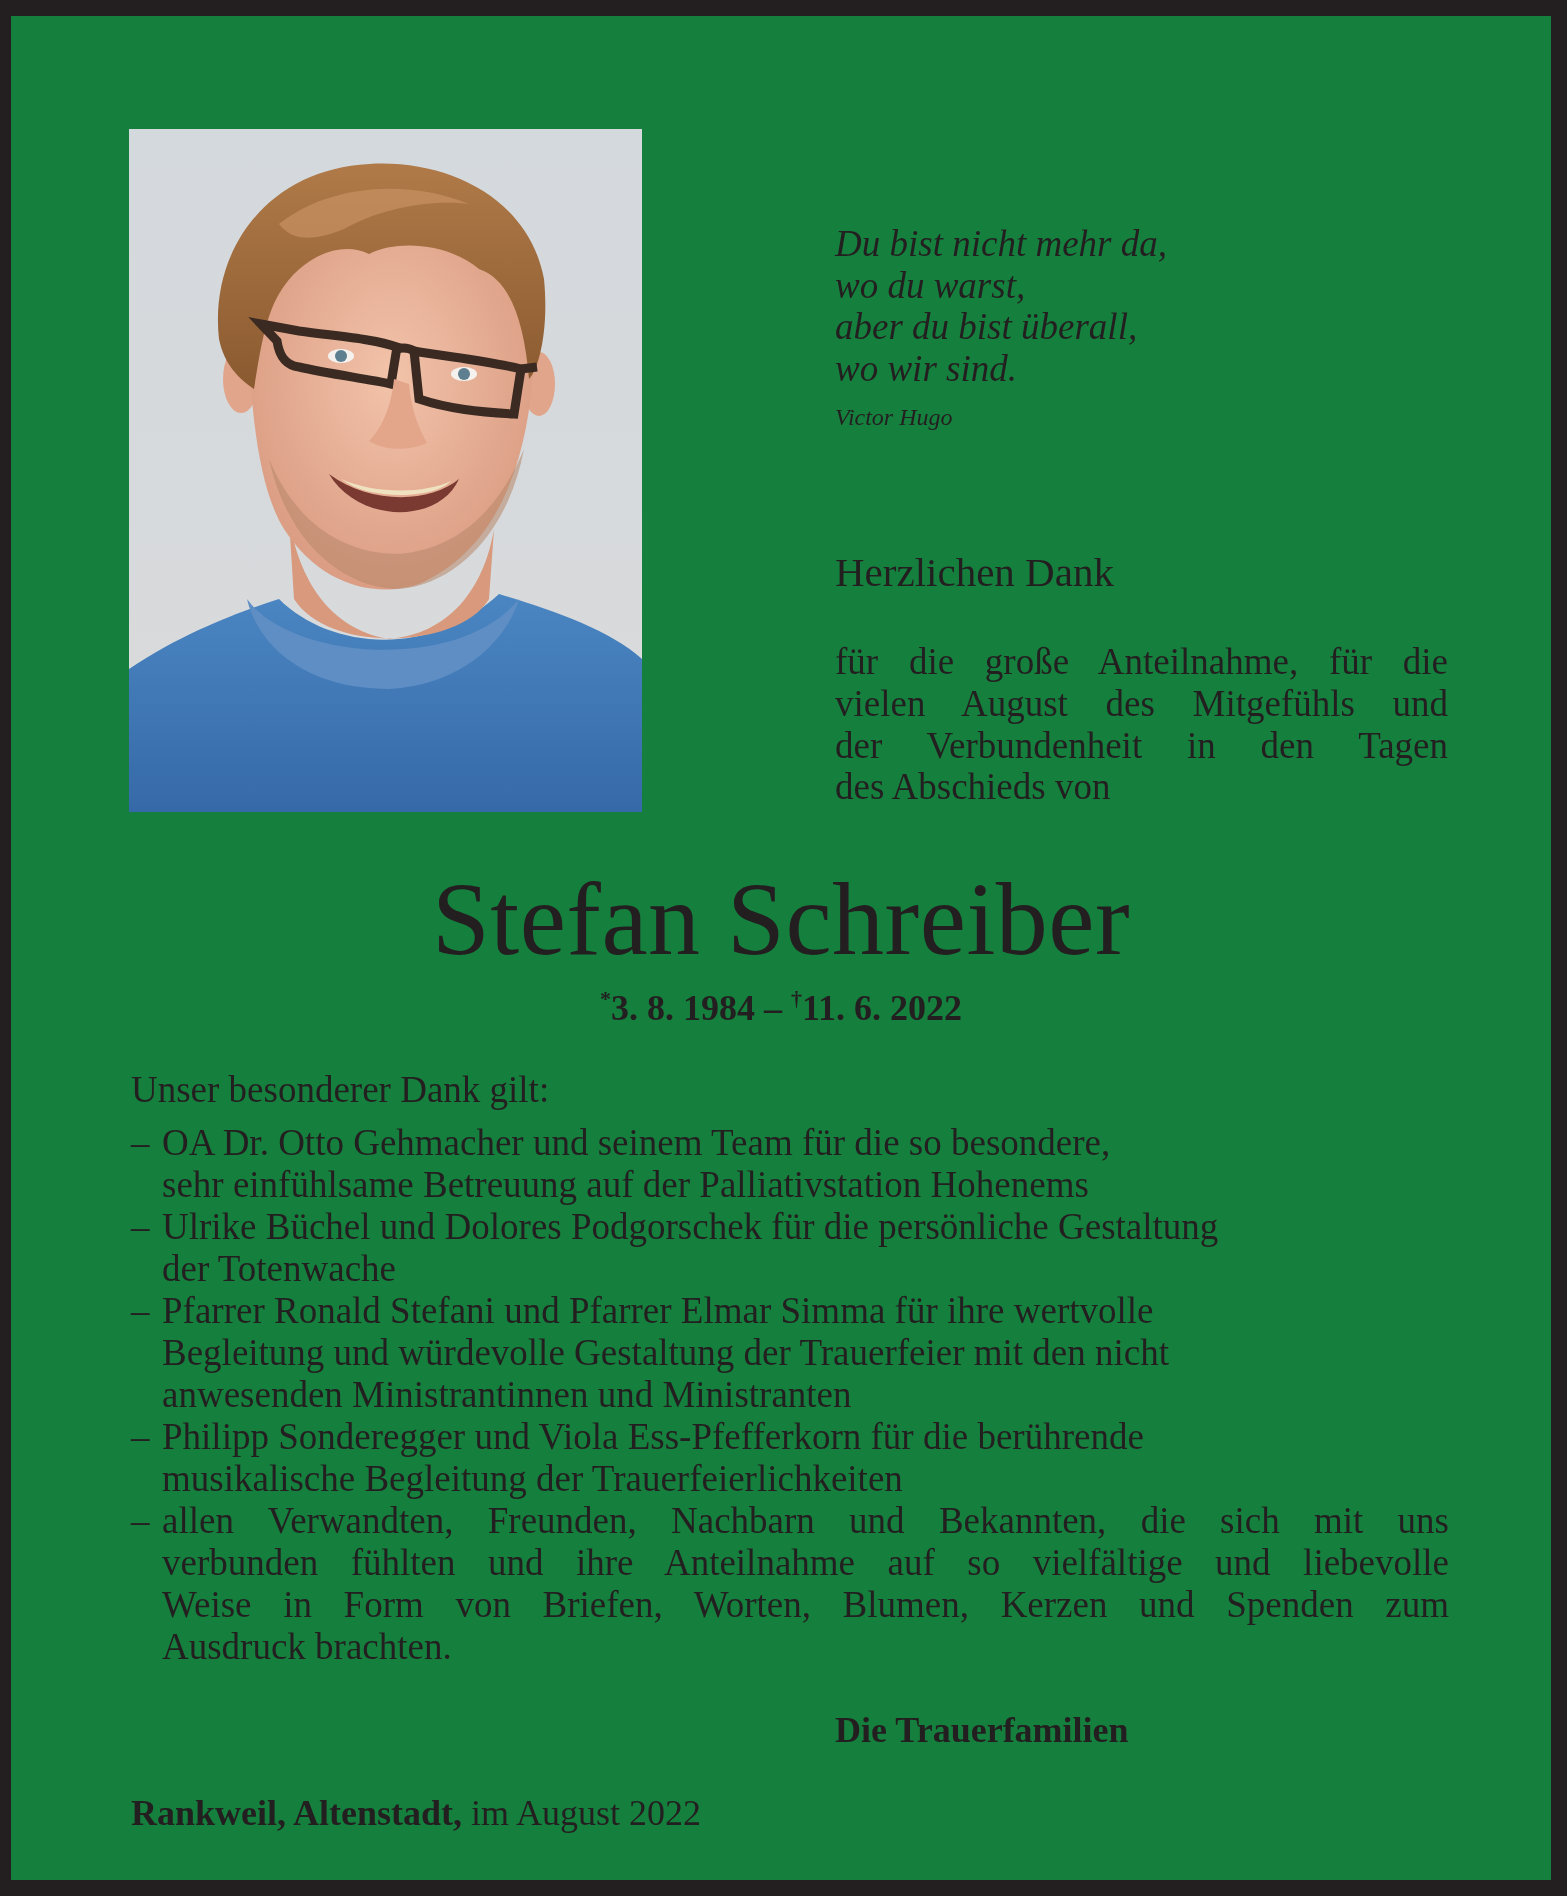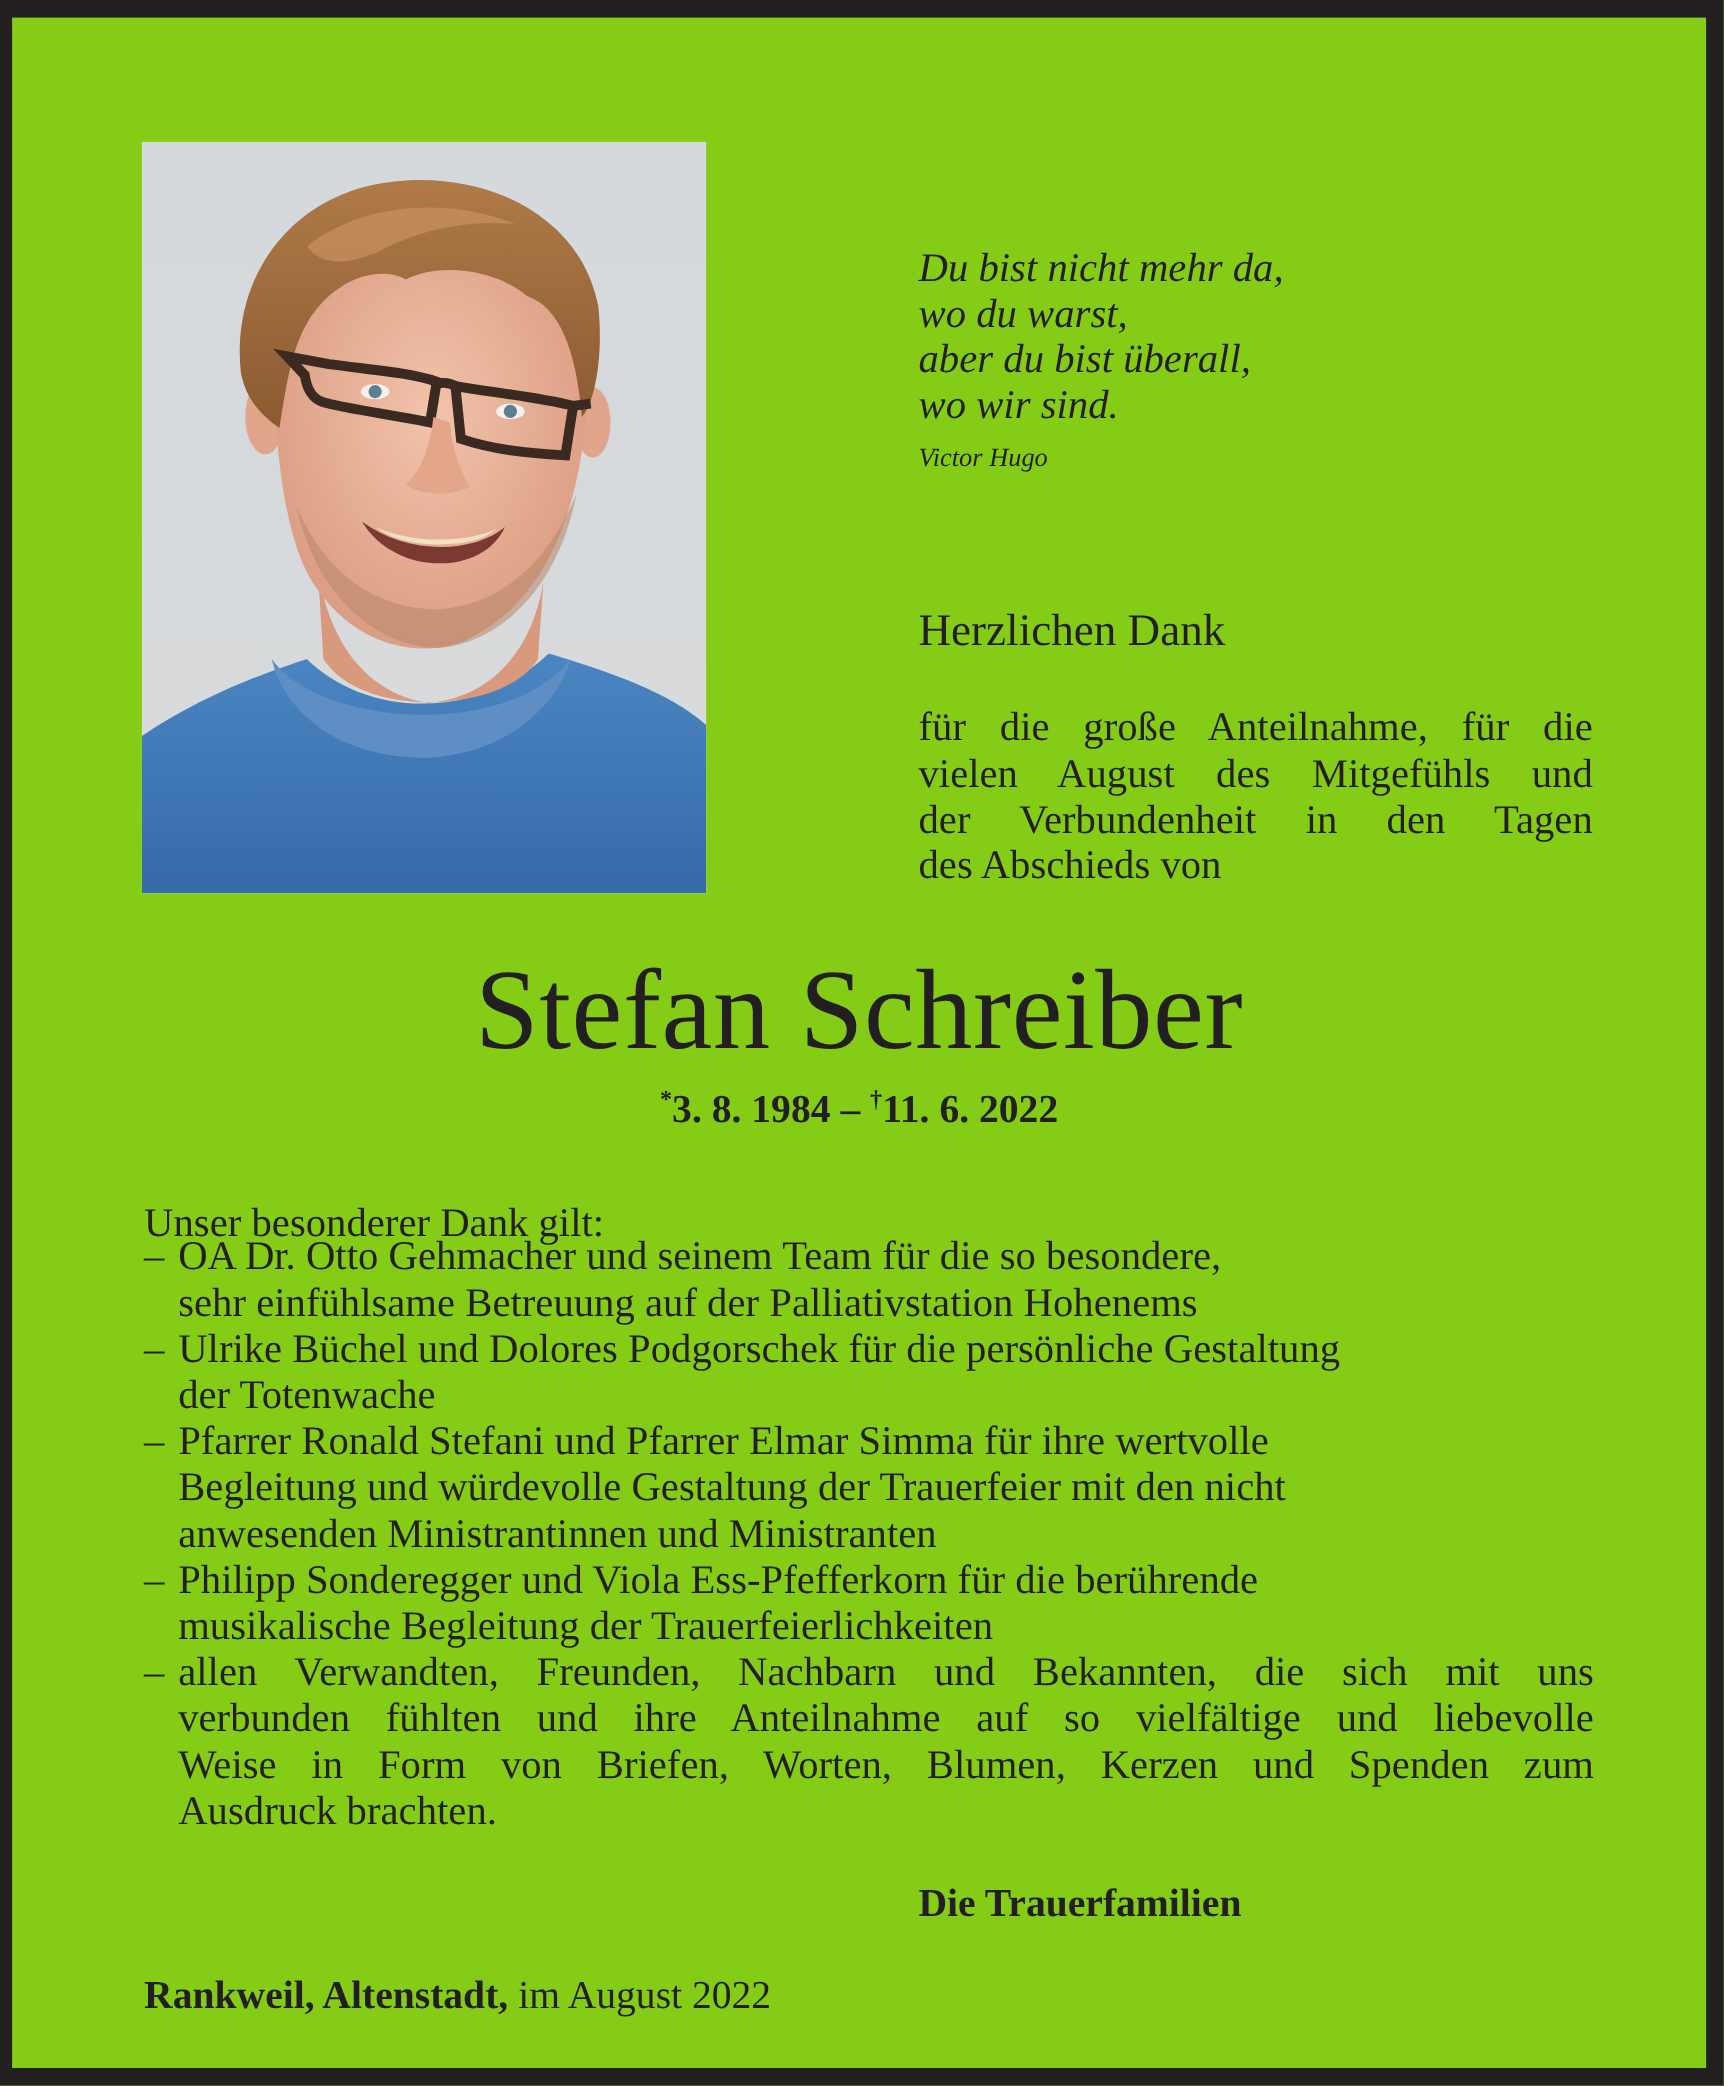--- a/index.html
+++ b/index.html
@@ -4,21 +4,21 @@
 <style>
   html, body { margin: 0; padding: 0; }
   body {
     width: 1567px; height: 1896px; position: relative; overflow: hidden;
     background: #231f20;
     font-family: "DejaVu Serif", "Liberation Serif", serif;
     color: #231f20;
   }
   .page {
     position: absolute; left: 11px; top: 16px; width: 1540px; height: 1864px;
-    background: #84cc16;
+    background: #15803d;
   }
   .abs { position: absolute; white-space: nowrap; }
   .serif { font-family: "Liberation Serif", "DejaVu Serif", serif; }
 
   
   .photo {
     position: absolute; left: 118px; top: 113px; width: 513px; height: 683px;
     overflow: hidden; background: #d3d8dc;
   }
   .photo svg { display: block; width: 100%; height: 100%; }
@@ -40,21 +40,21 @@
   .name {
     left: 0; width: 1540px; top: 843px; text-align: center;
     font-size: 104px; letter-spacing: 0.5px;
   }
   .dates {
     left: 0; width: 1540px; top: 970px; text-align: center;
     font-size: 36px; font-weight: bold;
   }
   .dates sup { font-size: 22px; vertical-align: 14px; font-weight: bold; }
 
-  .intro { left: 120px; top: 1052px; font-size: 37px; margin-top: 23px; }
+  .intro { left: 120px; top: 1052px; font-size: 37px; }
 
   .list { position: absolute; left: 120px; top: 1106px; width: 1318px; font-size: 37px; line-height: 42px; }
   .item { position: relative; padding-left: 31px; }
   .item .dash { position: absolute; left: 0; top: 0; }
   .item .line { display: block; white-space: nowrap; }
   .item .line.j { text-align: justify; text-align-last: justify; }
 
   .signature { left: 824px; top: 1693px; font-size: 36px; font-weight: bold; }
 
   .place { left: 120px; top: 1776px; font-size: 36px; }

